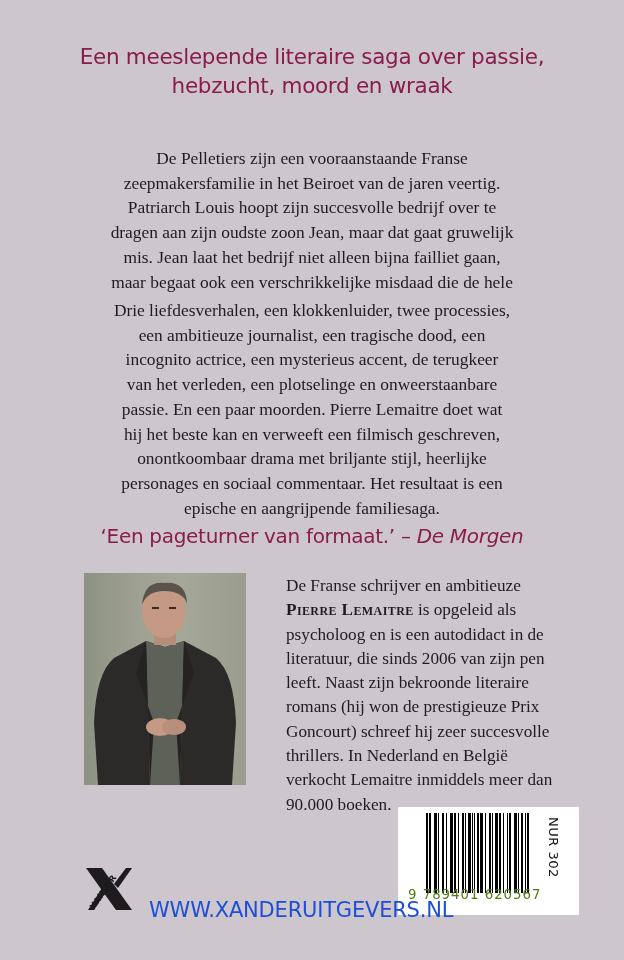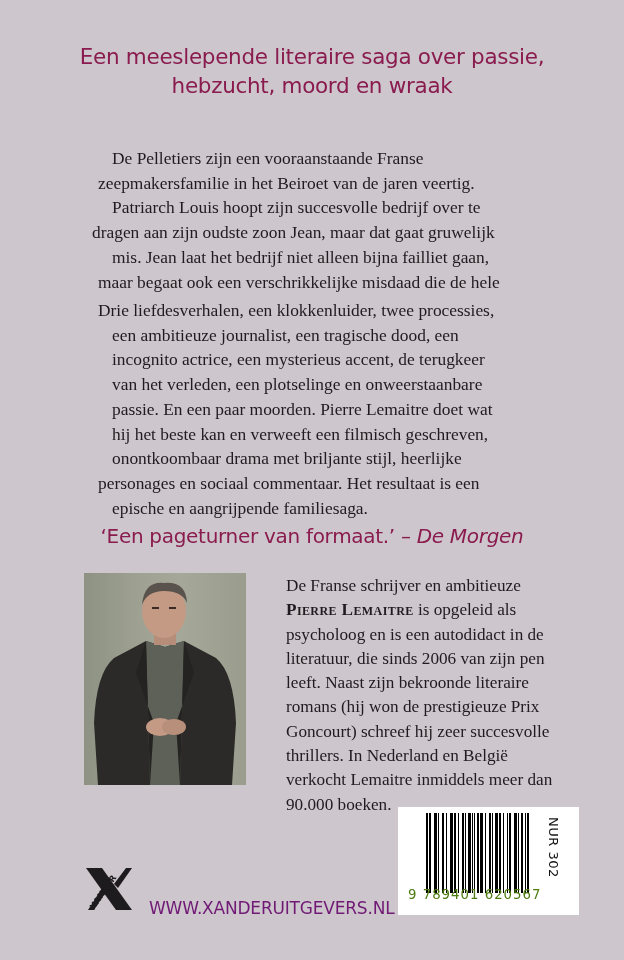--- a/index.html
+++ b/index.html
@@ -12,21 +12,21 @@
   .headline {
     position:absolute; left:0; top:42px; width:624px;
     text-align:center;
     font-family:"DejaVu Sans", sans-serif;
     font-size:21.5px; line-height:29px;
     color:#8a1b4e;
     letter-spacing:-0.3px;
   }
   .para {
     position:absolute; left:112px; width:400px;
-    text-align:left;
+    text-align:center;
     font-family:"Liberation Serif", serif;
     font-size:17.4px; line-height:24.7px;
     color:#1f1b1e;
   }
   .p1 { top:146px; }
   .p2 { top:298px; }
   .quote {
     position:absolute; left:0; top:522px; width:624px;
     text-align:center;
     font-family:"DejaVu Sans", sans-serif;
@@ -69,21 +69,21 @@
     writing-mode:vertical-rl;
     font-family:"DejaVu Sans", sans-serif;
     font-size:13px; color:#111; letter-spacing:0.5px;
   }
   .logo {
     position:absolute; left:84px; top:864px; width:50px; height:50px;
   }
   .url {
     position:absolute; left:149px; top:898px;
     font-family:"DejaVu Sans", sans-serif;
-    font-size:17px; color:#701a75; letter-spacing:-0.2px;
+    font-size:21px; color:#1d4ed8; letter-spacing:-0.2px;
   }
 </style>
 </head>
 <body>
 
 <div class="headline">
   <div>Een meeslepende literaire saga over passie,</div>
   <div>hebzucht, moord en wraak</div>
 </div>
 

